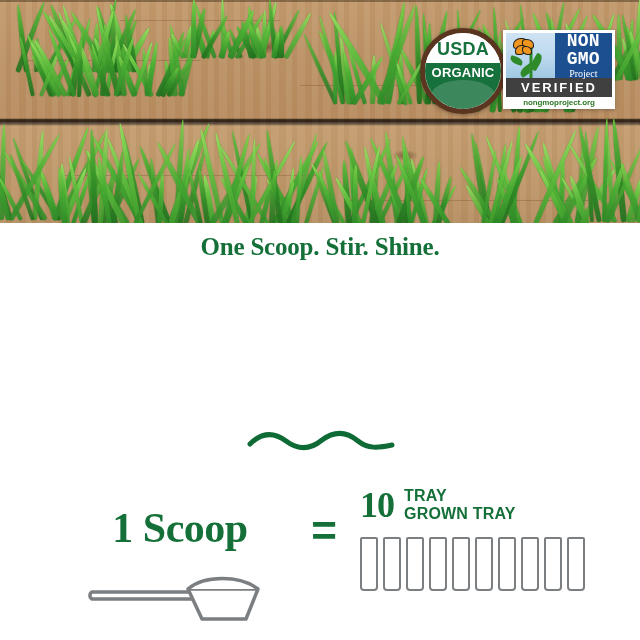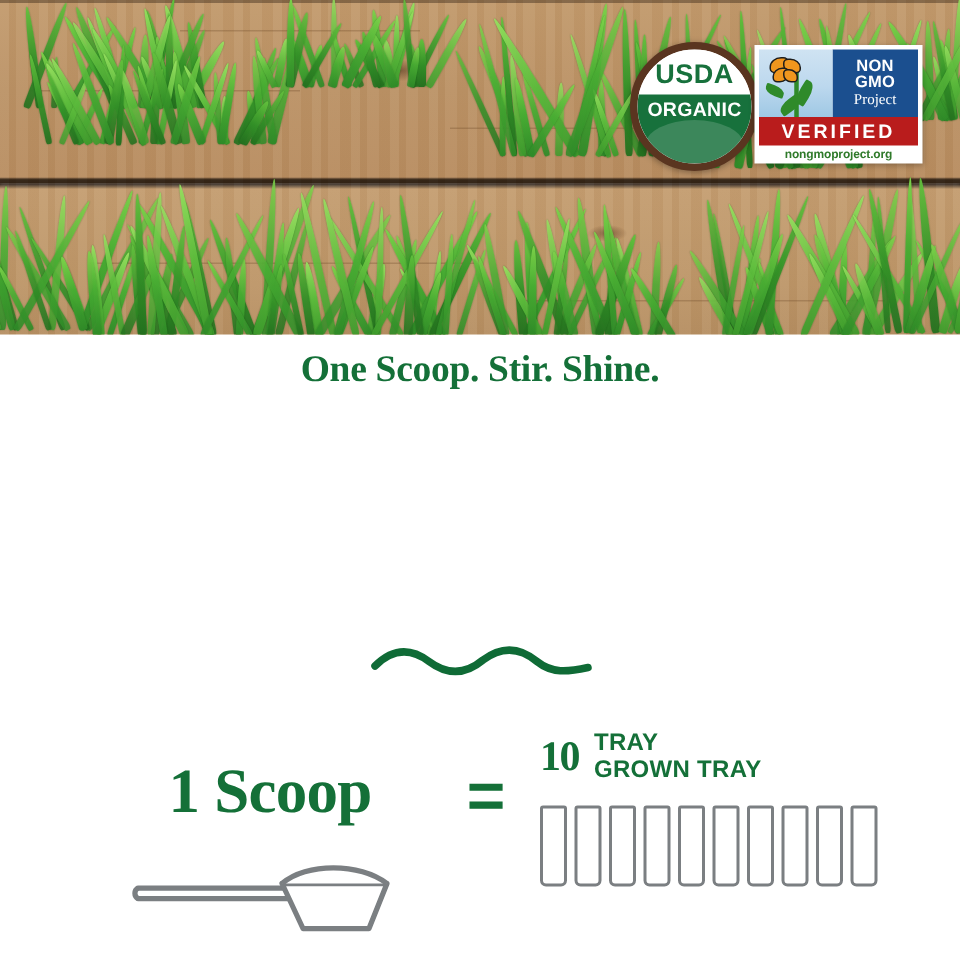--- a/index.html
+++ b/index.html
@@ -104,24 +104,24 @@
   }
   .ng-left .bfly i.w1{left:0;top:0;width:11px;height:9px;}
   .ng-left .bfly i.w2{left:9px;top:1px;width:10px;height:8px;transform:scaleX(-1);}
   .ng-left .bfly i.w3{left:2px;top:7px;width:9px;height:8px;}
   .ng-left .bfly i.w4{left:9px;top:8px;width:8px;height:7px;transform:scaleX(-1);}
   .ng-right{
     width:54%;background:#1b4f8f;color:#fff;
     display:flex;flex-direction:column;align-items:center;justify-content:center;
     line-height:1;padding:2px 0;box-sizing:border-box;
   }
-  .ng-right .l1,.ng-right .l2{font-weight:bold;font-size:11px;letter-spacing:.2px;}
+  .ng-right .l1,.ng-right .l2{font-weight:bold;font-size:18px;letter-spacing:.2px;font-family:Liberation Mono, monospace;}
   .ng-right .l3{font-size:10px;margin-top:1px;font-family:"Liberation Serif",serif;}
   .ng-verified{
-    height:19px;background:#b91c1c;color:#fff;
+    height:19px;background:#404040;color:#fff;
     display:flex;align-items:center;justify-content:center;
     font-weight:bold;font-size:13px;letter-spacing:2px;
   }
   .ng-url{
     height:11px;display:flex;align-items:center;justify-content:center;
     color:#2f7a2a;font-size:8px;letter-spacing:-.1px;font-weight:bold;
   }
 
   
   .copy{position:absolute;left:0;top:223px;width:640px;text-align:center;}
@@ -149,21 +149,21 @@
   }
   .scoop-art{margin-top:12px;}
   .equals{
     position:absolute;left:300px;top:22px;width:48px;text-align:center;
     color:#147038;font-weight:bold;font-size:44px;line-height:1;
     font-family:"Liberation Sans",sans-serif;
   }
   .col-right{position:absolute;left:360px;top:0;width:255px;}
   .right-head{display:flex;align-items:center;gap:10px;}
   .ten{
-    color:#147038;font-weight:bold;font-size:28px;line-height:1;
+    color:#147038;font-weight:bold;font-size:36px;line-height:1;
     font-family:"Liberation Serif",serif;letter-spacing:-1px;
   }
   .trayshots{
     color:#147038;font-weight:bold;font-size:16px;line-height:1.12;
     letter-spacing:.2px;text-align:left;font-family:"Liberation Sans",sans-serif;
   }
   .glasses{display:flex;gap:5px;margin-top:14px;}
   .glass{
     width:18px;height:54px;border:2px solid #7b7f82;
     border-radius:2px 2px 4px 4px;background:#fff;box-sizing:border-box;

